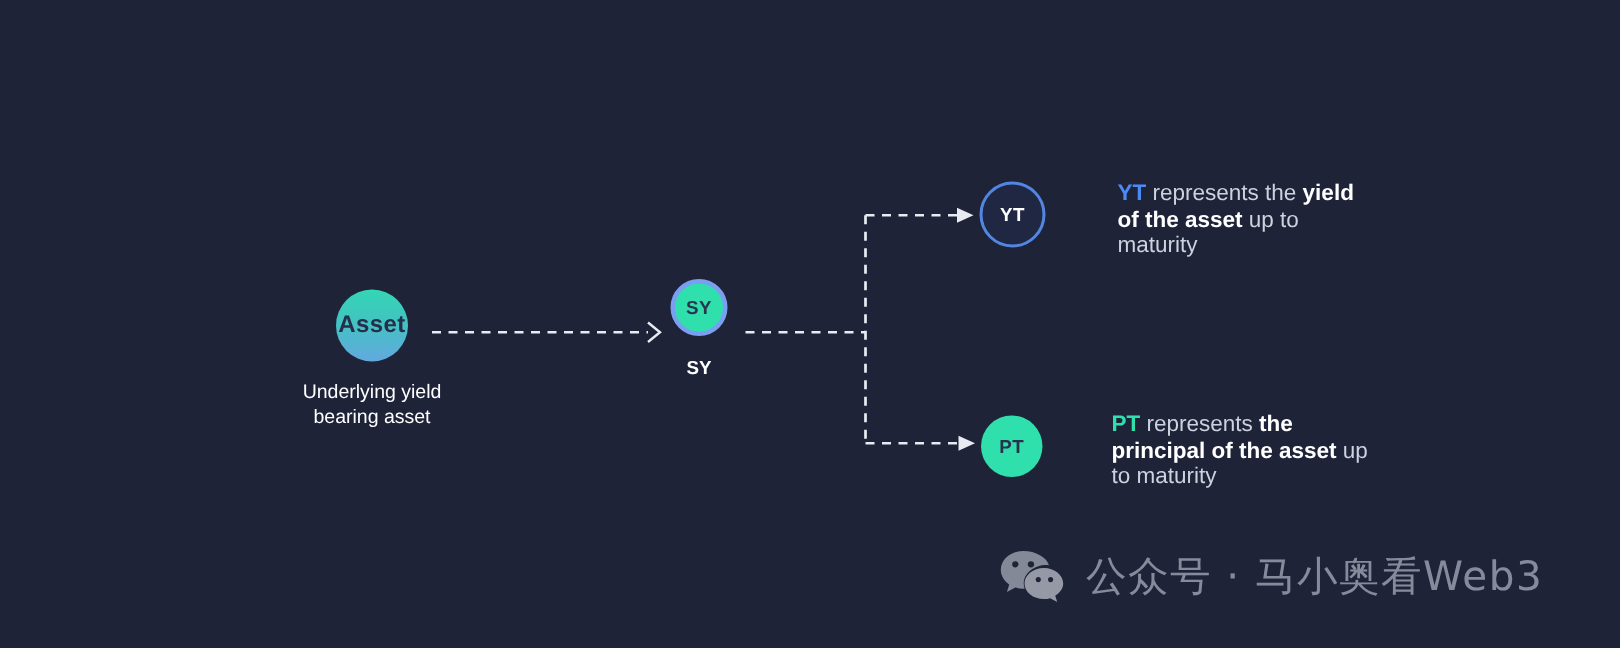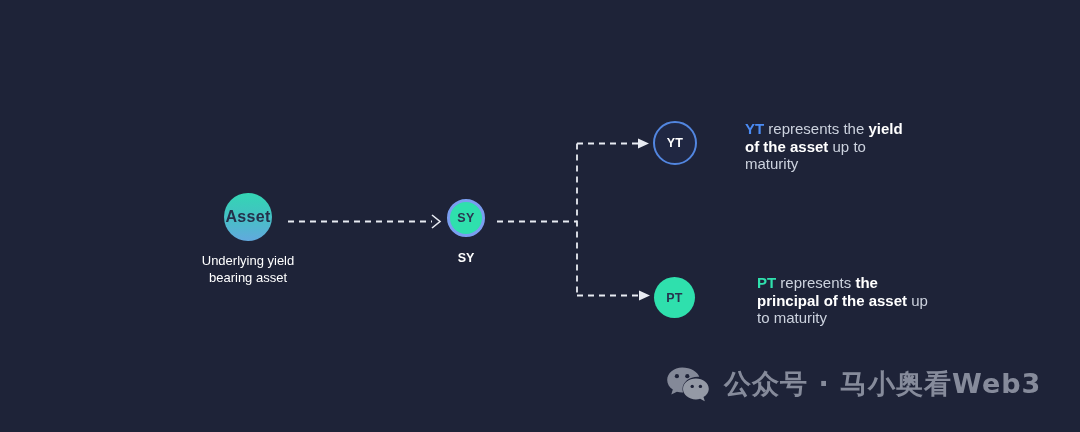--- a/index.html
+++ b/index.html
@@ -66,21 +66,21 @@
     font-size: 13px;
     font-weight: normal;
     line-height: 17px;
     text-align: center;
     white-space: pre-line;
   }
 
   
   #sy-node {
     left: 431px;
-    top: 199px;
+    top: 186px;
     width: 70px;
   }
   #sy-circle {
     width: 38px;
     height: 38px;
     background: #2fe0ad;
     border: 3px solid #7a9ef0;
     color: #2a3550;
     font-size: 12.5px;
   }
@@ -120,36 +120,35 @@
     margin-top: 2px;
   }
 
   .branch-text {
     font-size: 15px;
     line-height: 17.5px;
     color: #ccd2de;
     max-width: 175px;
   }
   #yt-text { margin-left: 48px; margin-top: -1px; }
-  #pt-text { margin-left: 62px; margin-top: -1px; }
+  #pt-text { margin-left: 46px; margin-top: -1px; }
 
   .tok-bold { font-weight: bold; color: #ffffff; }
   .tok-yt { font-weight: bold; color: #4b8bf4; }
   .tok-pt { font-weight: bold; color: #2fe0ad; }
 
   
   #watermark {
     position: absolute;
     left: 666px;
     top: 366px;
     display: flex;
     align-items: flex-start;
     gap: 14px;
     opacity: 0.62;
-    font-weight: bold;
   }
   #wechat-icon { flex: none; display: block; }
   #watermark-text {
     color: #c7ccd8;
     font-size: 27px;
     letter-spacing: 1px;
     white-space: nowrap;
     font-family: "DejaVu Sans", sans-serif;
   }
 </style>

